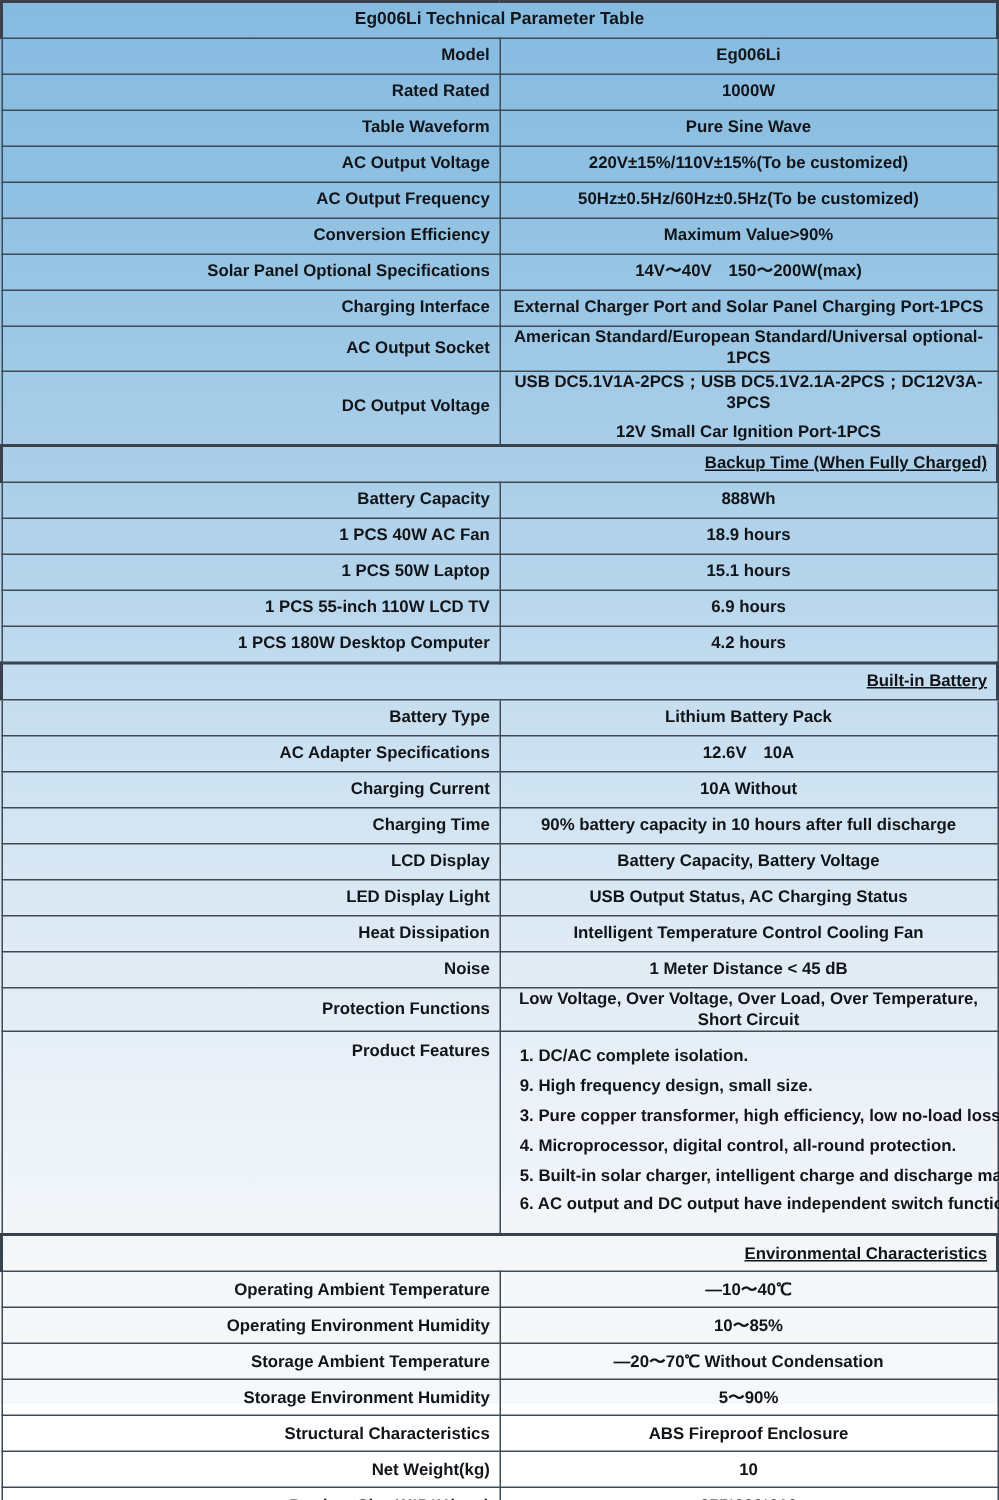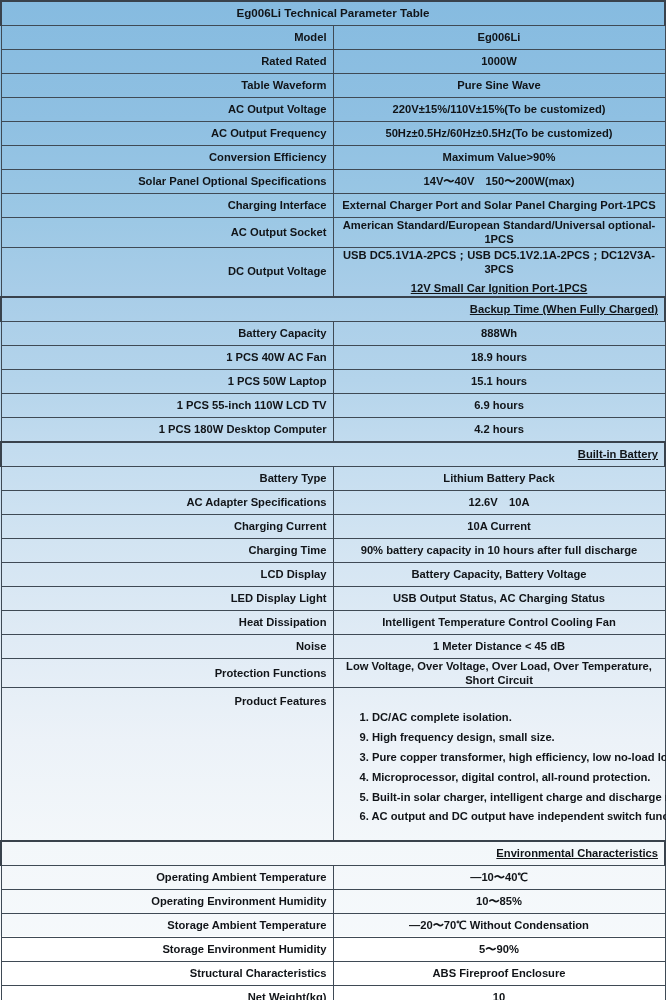--- a/index.html
+++ b/index.html
@@ -83,21 +83,20 @@
   
   tr.tall-row td {
     height: 45px;
   }
   .value-line {
     display: block;
     text-align: center;
   }
   .value-line + .value-line {
     margin-top: 5px;
-    text-decoration: underline;
   }
 
   
   tr.section-row td {
     height: 23px;
     text-align: right;
     border-left: 2px solid #39424c;
     border-right: 2px solid #39424c;
     border-top: 2px solid #39424c;
     text-decoration: underline;
@@ -106,21 +105,21 @@
   
   tr.features-row td {
     vertical-align: top;
     padding-top: 6px;
     height: 128px;
   }
   tr.features-row td.label-cell {
     vertical-align: top;
   }
   ol.feature-list {
-    margin: 16px;
+    margin: 3px;
     padding: 0;
     list-style: none;
   }
   ol.feature-list li {
     margin: 0 0 5.5px 0;
     text-align: left;
     white-space: nowrap;
   }
 
   
@@ -213,21 +212,21 @@
       <tr class="spec-row">
         <td class="label-cell">Battery Type</td>
         <td class="value-cell">Lithium Battery Pack</td>
       </tr>
       <tr class="spec-row">
         <td class="label-cell">AC Adapter Specifications</td>
         <td class="value-cell">12.6V　10A</td>
       </tr>
       <tr class="spec-row">
         <td class="label-cell">Charging Current</td>
-        <td class="value-cell">10A Current</td>
+        <td class="value-cell">10A Without</td>
       </tr>
       <tr class="spec-row">
         <td class="label-cell">Charging Time</td>
         <td class="value-cell">90% battery capacity in 10 hours after full discharge</td>
       </tr>
       <tr class="spec-row">
         <td class="label-cell">LCD Display</td>
         <td class="value-cell">Battery Capacity, Battery Voltage</td>
       </tr>
       <tr class="spec-row">

